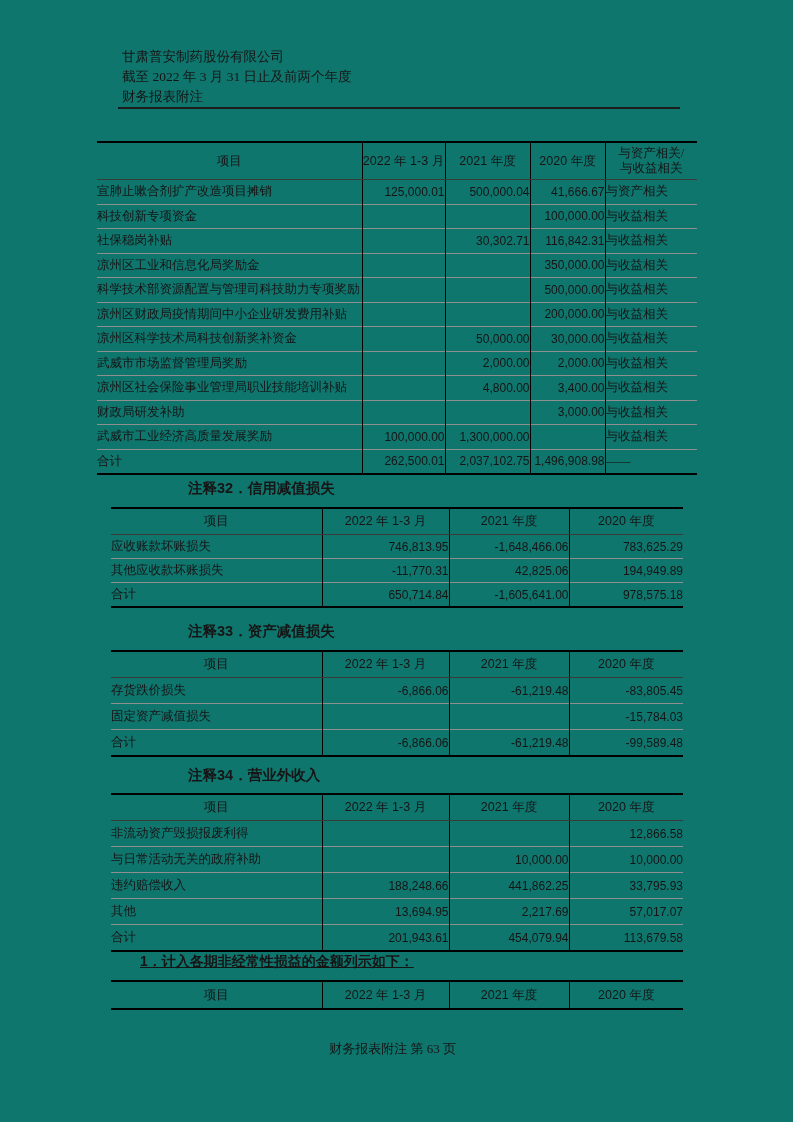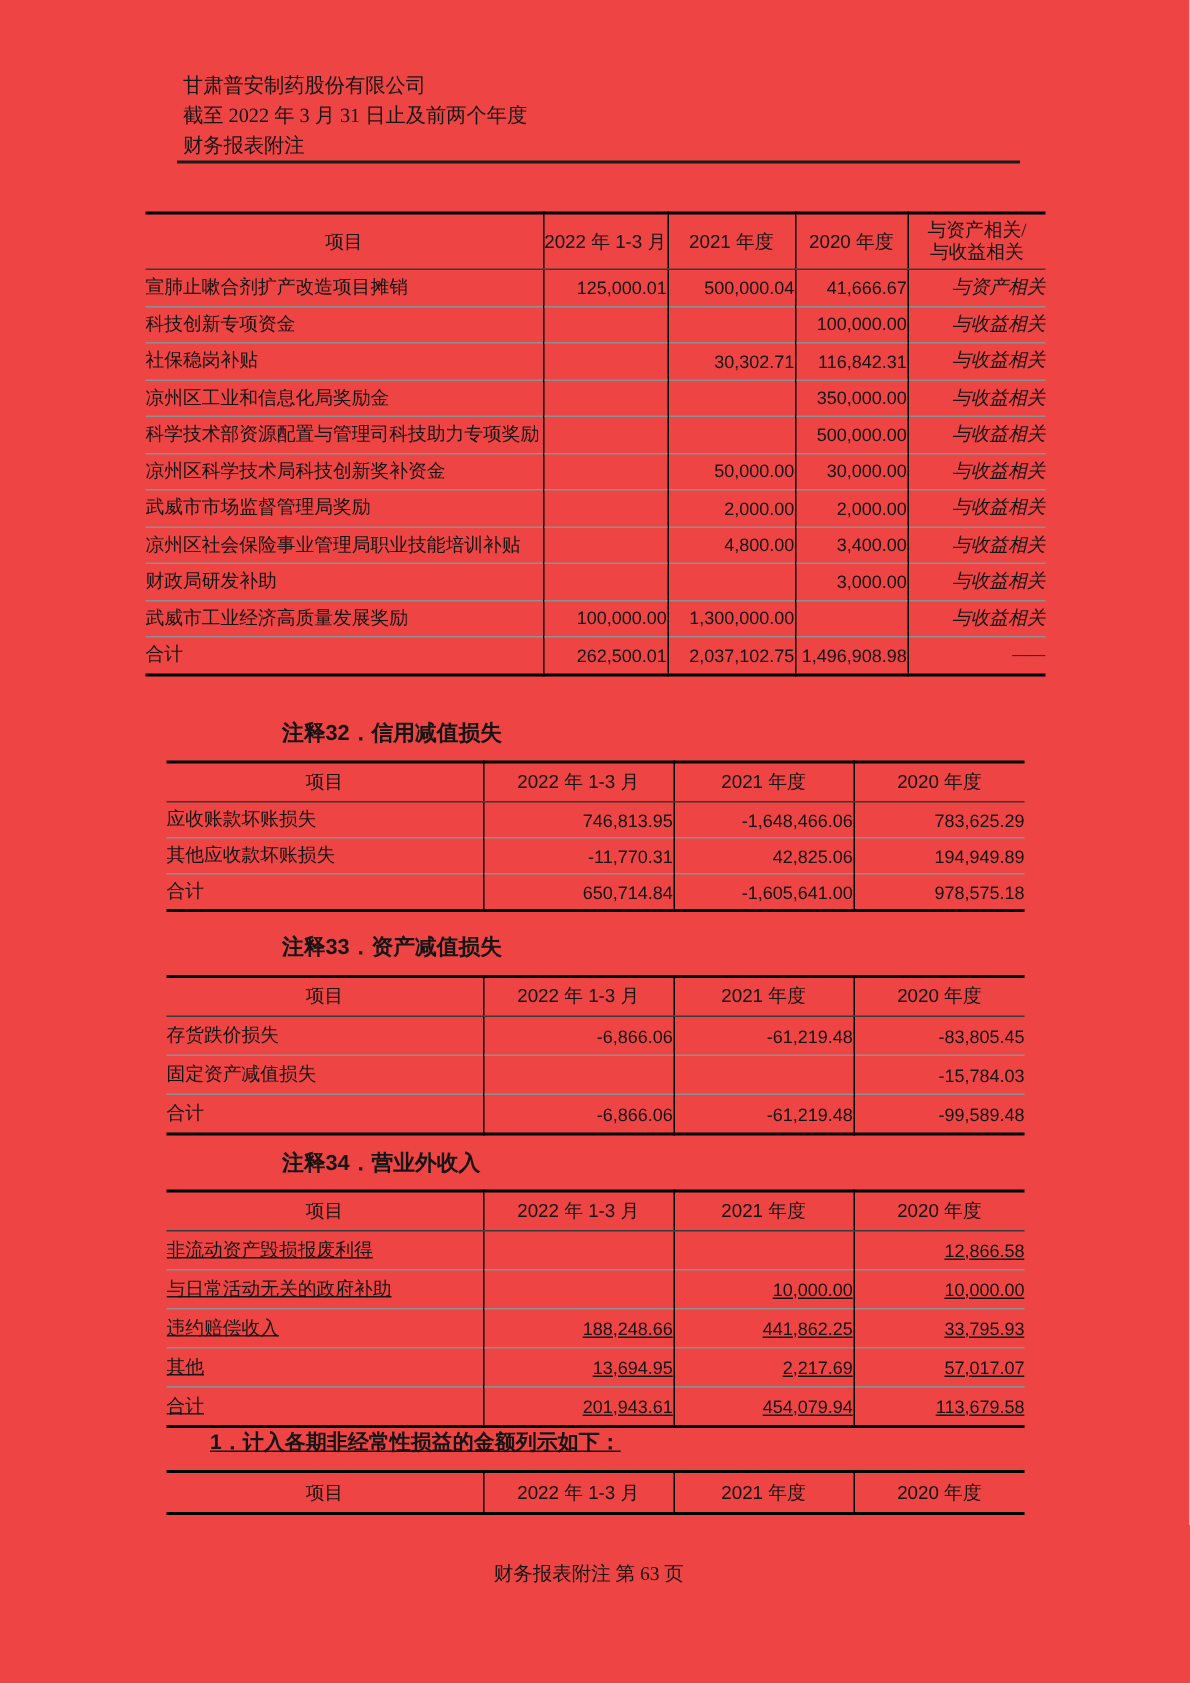--- a/index.html
+++ b/index.html
@@ -1,20 +1,20 @@
 <!DOCTYPE html>
 <html><head>
 <meta charset="utf-8">
 <style>
   html, body { margin: 0; padding: 0; background: #ffffff; }
   .page {
     position: relative;
     width: 793px;
     height: 1122px;
-    background: #ef4444;
+    background: #0f766e;
     color: #151515;
     font-family: "Liberation Serif", "DejaVu Serif", serif;
     overflow: hidden;
   }
 
   
   .doc-header {
     position: absolute;
     top: 47px;
     left: 122px;
@@ -55,41 +55,41 @@
   table.tbl thead th { border-bottom: 1.5px solid #3a3a3a; }
   table.tbl tbody tr + tr td { border-top: 1px solid #8f8f8f; }
 
   td.item { text-align: left; padding-left: 4px; }
   td.num  {
     text-align: right;
     padding-right: 7px;
     font-family: "Liberation Sans", "DejaVu Sans", sans-serif;
     font-size: 12px;
   }
-  td.rel  { text-align: right; font-style: italic; }
+  td.rel  { text-align: left; }
   tr.total td.item { padding-left: 0; }
   .sans { font-family: "Liberation Sans", "DejaVu Sans", sans-serif; margin-left: 32px; }
 
   
   .t1 { top: 141px; left: 97px; width: 600px; }
   .t1 thead th { height: 36px; line-height: 15px; }
   .t1 tbody td { height: 23.5px; }
 
   
   .t2 { top: 507px; left: 111px; width: 572px; }
   .t2 thead th { height: 25px; }
   .t2 tbody td { height: 23px; }
 
   .t3 { top: 650px; left: 111px; width: 572px; }
   .t3 thead th { height: 25px; }
   .t3 tbody td { height: 25px; }
 
   .t4 { top: 793px; left: 111px; width: 572px; }
   .t4 thead th { height: 25px; }
-  .t4 tbody td { height: 25px; text-decoration: underline; }
+  .t4 tbody td { height: 25px; }
 
   .t5 { top: 980px; left: 111px; width: 572px; }
   .t5 thead th { height: 26px; }
 
   
   .note-title {
     position: absolute;
     left: 188px;
     font-family: "Liberation Sans", "DejaVu Sans", sans-serif;
     font-weight: 700;
@@ -179,20 +179,27 @@
         <td class="rel">与收益相关</td>
       </tr>
       <tr>
         <td class="item">科学技术部资源配置与管理司科技助力专项奖励</td>
         <td class="num"></td>
         <td class="num"></td>
         <td class="num">500,000.00</td>
         <td class="rel">与收益相关</td>
       </tr>
       <tr>
+        <td class="item">凉州区财政局疫情期间中小企业研发费用补贴</td>
+        <td class="num"></td>
+        <td class="num"></td>
+        <td class="num">200,000.00</td>
+        <td class="rel">与收益相关</td>
+      </tr>
+      <tr>
         <td class="item">凉州区科学技术局科技创新奖补资金</td>
         <td class="num"></td>
         <td class="num">50,000.00</td>
         <td class="num">30,000.00</td>
         <td class="rel">与收益相关</td>
       </tr>
       <tr>
         <td class="item">武威市市场监督管理局奖励</td>
         <td class="num"></td>
         <td class="num">2,000.00</td>

